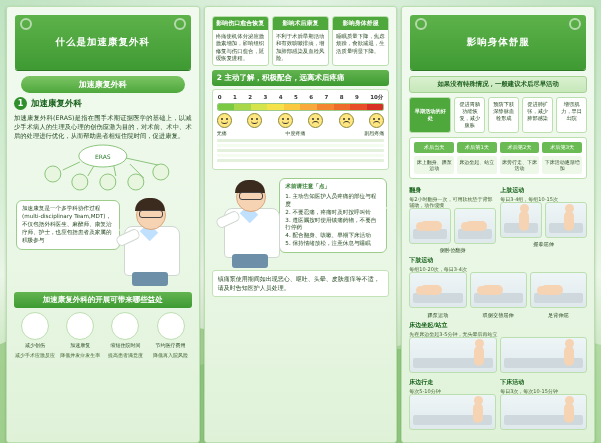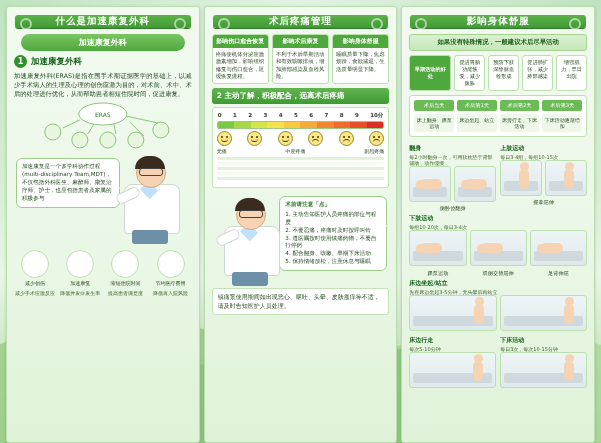--- a/index.html
+++ b/index.html
@@ -29,21 +29,21 @@
     border-radius:3px;
     box-shadow:0 1px 3px rgba(0,0,0,.18);
     overflow:hidden;
   }
   .panel-inner{padding:6px 7px;box-sizing:border-box;height:100%;}
   
   .banner{
     position:relative;margin:2px auto 6px auto;width:92%;
     background:linear-gradient(180deg,#5eb24a,#3f9a33);
     color:#fff;text-align:center;font-weight:bold;font-size:9.5px;
-    padding:0 6px;border-radius:3px;letter-spacing:1px;
+    padding:21px 6px;border-radius:3px;letter-spacing:1px;
     box-shadow:0 1px 0 #2f7a26;
   }
   .banner:before,.banner:after{
     content:"";position:absolute;top:3px;width:8px;height:8px;border:2px solid #fff;border-radius:50%;opacity:.55;
   }
   .banner:before{left:5px;}
   .banner:after{right:5px;}
   .subbanner{
     margin:3px auto 4px auto;width:88%;text-align:center;
     background:linear-gradient(180deg,#7cc465,#4ea83c);
@@ -179,20 +179,21 @@
             <div class="body"></div>
             <div class="arm"></div>
             <div class="collar"></div>
             <div class="head"></div>
             <div class="hair"></div>
             <div class="glass"></div>
             <div class="legs"></div>
           </div>
         </div>
 
+        <div class="greenbar" style="text-align:center;">加速康复外科的开展可带来哪些益处</div>
 
         <div class="minirow">
           <div class="mini">
             <div class="circ"></div>
             <div class="lb">减少创伤</div>
           </div>
           <div class="mini">
             <div class="circ"></div>
             <div class="lb">加速康复</div>
           </div>
@@ -209,21 +210,20 @@
           <div class="mini tiny">减少手术应激反应</div>
           <div class="mini tiny">降低并发症发生率</div>
           <div class="mini tiny">提高患者满意度</div>
           <div class="mini tiny">降低再入院风险</div>
         </div>
       </div>
     </div>
 
     <div class="panel">
       <div class="panel-inner">
-        <div class="banner">术后疼痛管理</div>
 
         <div class="cardrow">
           <div class="card">
             <div class="ch">影响伤口愈合恢复</div>
             <div class="cb">疼痛使机体分泌应激激素增加，影响组织修复与伤口愈合，延缓恢复进程。</div>
           </div>
           <div class="card">
             <div class="ch">影响术后康复</div>
             <div class="cb">不利于术后早期活动和有效咳嗽排痰，增加肺部感染及血栓风险。</div>
           </div>

